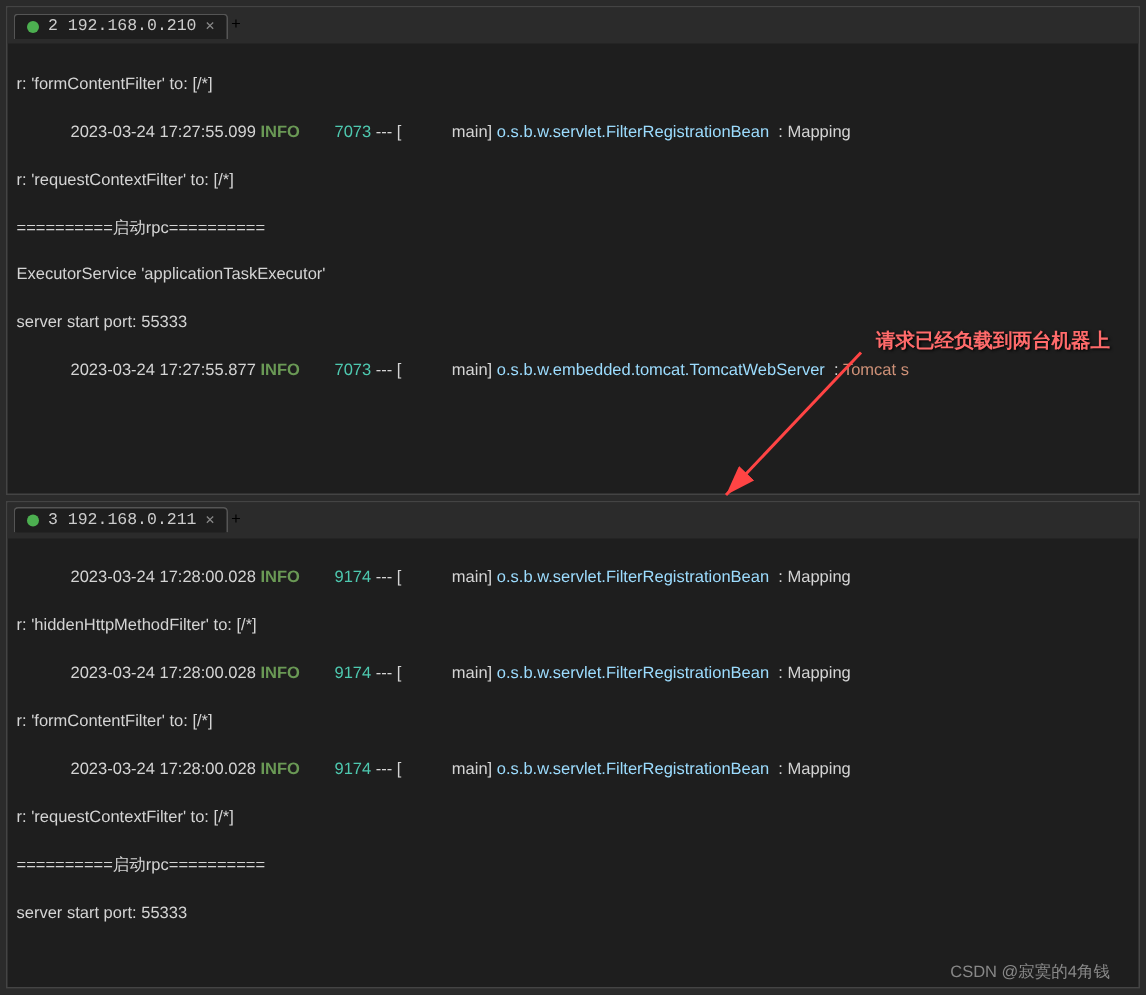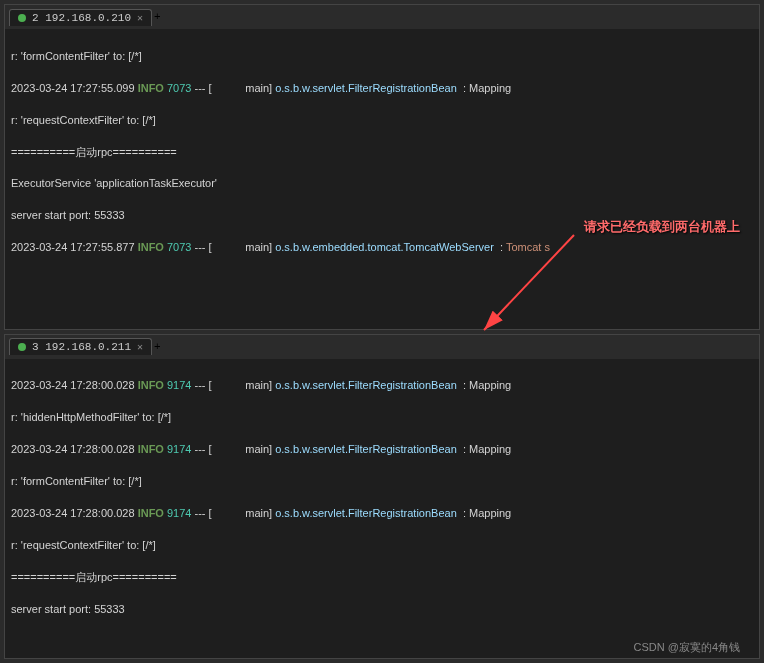--- a/index.html
+++ b/index.html
@@ -88,24 +88,26 @@
       color: #6a9955;
       font-weight: bold;
     }
 
     .class-name {
       color: #9cdcfe;
     }
 
     .timestamp {
       color: #d4d4d4;
+      margin-left: 36px;
     }
 
     .thread-id {
       color: #4ec9b0;
+      margin-left: 20px;
     }
 
     
     .annotation-container {
       position: absolute;
       right: 16px;
       top: 0;
       width: 764px;
       height: 663px;
       pointer-events: none;

